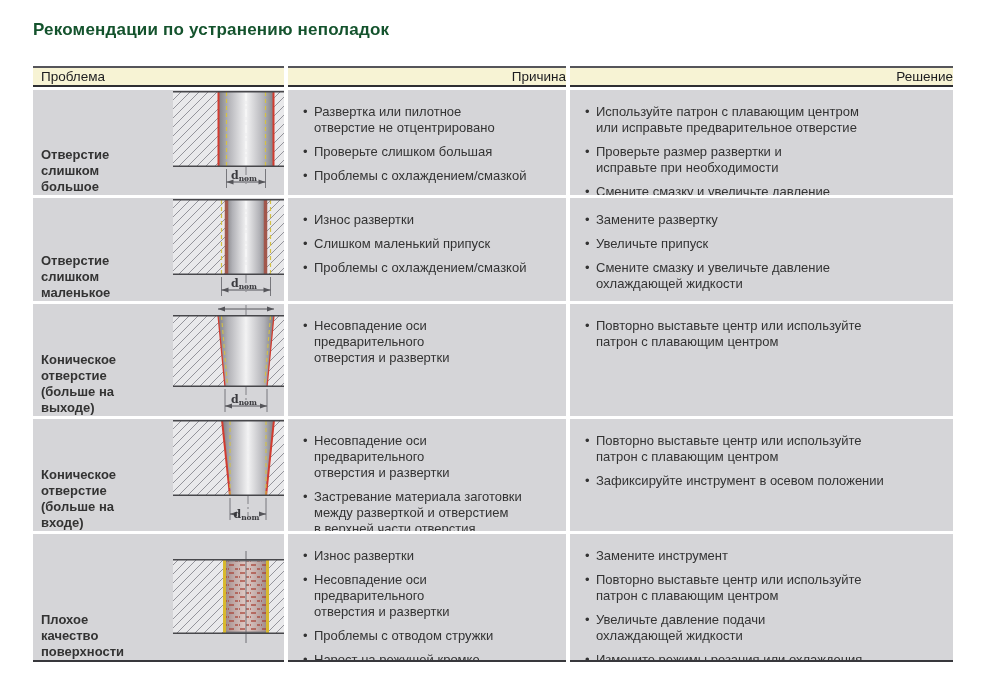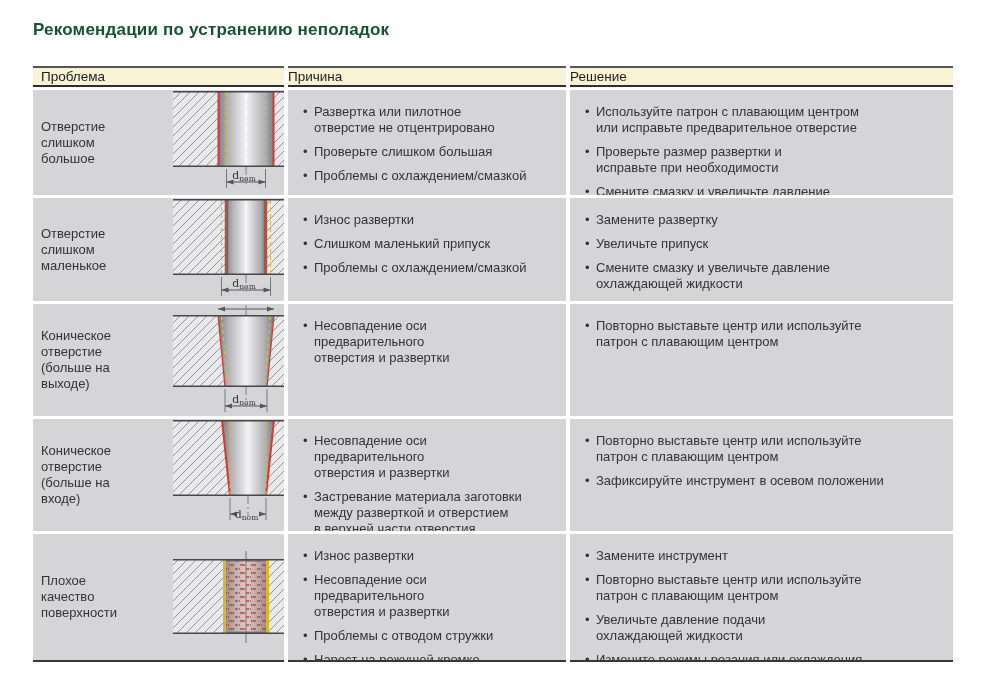--- a/index.html
+++ b/index.html
@@ -2,24 +2,24 @@
 <html><head>
 <meta charset="utf-8">
 <style>
   html,body{margin:0;padding:0;background:#ffffff;}
   body{width:990px;height:697px;font-family:"Liberation Sans",sans-serif;color:#333;-webkit-font-smoothing:antialiased;}
   .page{padding:10px 5px 0 33px;}
   .title{font-size:17px;font-weight:700;color:#14532d;margin:10px 0 26px 0;letter-spacing:.2px;}
   .tbl{display:grid;width:920px;grid-template-columns:251px 278px 1fr;grid-template-rows:21px 105px 103px 112px 112px 128px;gap:3px 4px;background:#fff;}
   .hd{background:#f7f3d4;border-top:2px solid #55555a;border-bottom:2px solid #2e2e32;box-sizing:border-box;font-size:13.5px;color:#1c1c1f;line-height:16px;padding-top:1px;}
   .hd.left{text-align:left;padding-left:8px;}
-  .hd.center{text-align:left;}
+  .hd.center{text-align:right;}
   .cell{background:#d5d5d8;box-sizing:border-box;overflow:hidden;}
   .cell.last{border-bottom:2px solid #38383c;}
-  .prob{display:flex;align-items:center;}
+  .prob{display:flex;align-items:flex-end;font-weight:bold;}
   .prob-label{flex:0 0 100px;padding-left:8px;font-size:13px;line-height:16px;color:#333;}
   .illus{flex:0 0 146px;margin-left:auto;align-self:flex-start;padding-left:32px;}
   .illus svg{display:block;}
   .mt2{margin-top:1px;} .mt14{margin-top:13px;}
   ul.blist{list-style:none;margin:0;padding:6px 2px 0 6px;font-size:13px;line-height:16px;color:#333;}
   ul.blist li{position:relative;padding-left:12px;margin:8px;}
   ul.blist li::before{content:"\2022";position:absolute;left:1px;top:0;color:#333;}
   .pre{white-space:pre-line;}
   .dimtext{font-family:"DejaVu Serif",serif;}
 </style>

